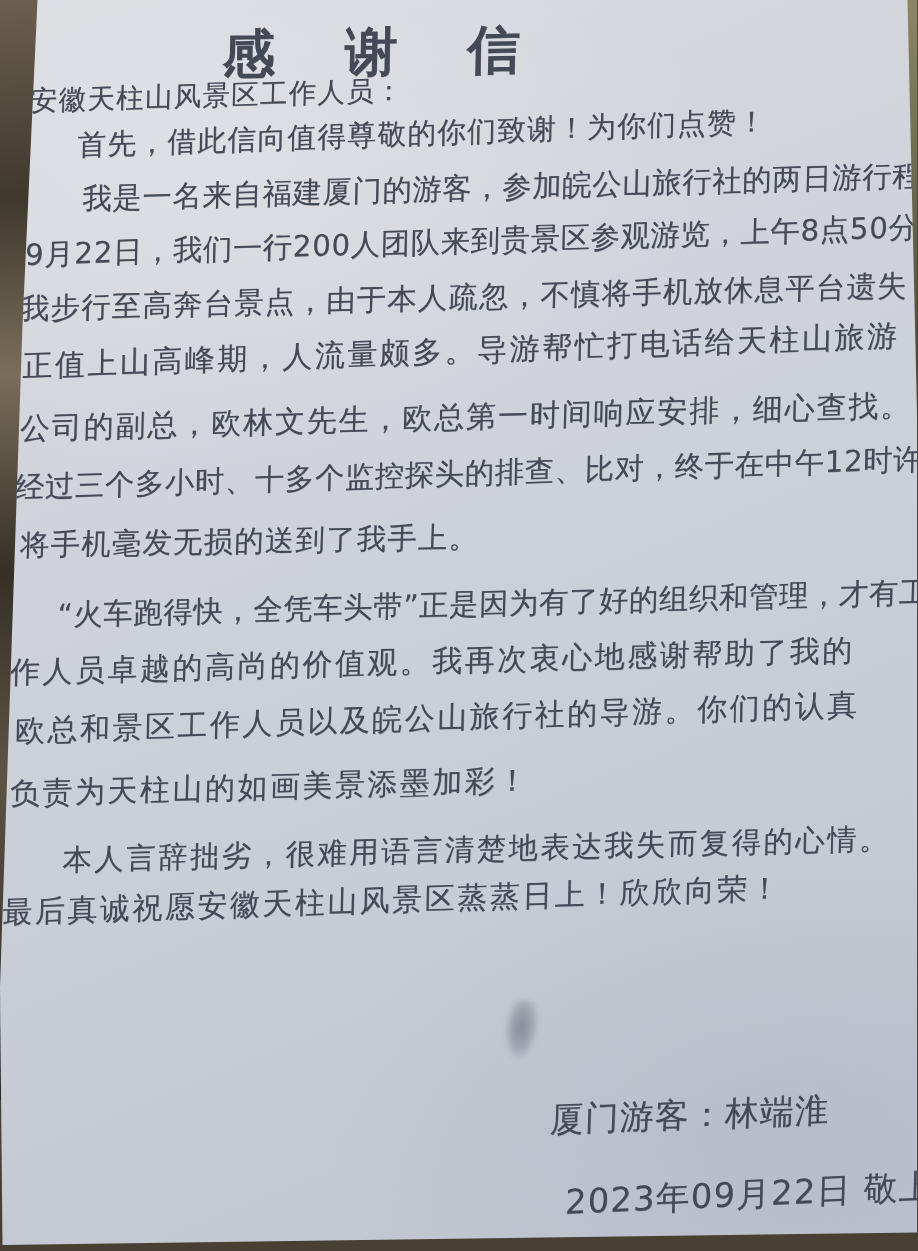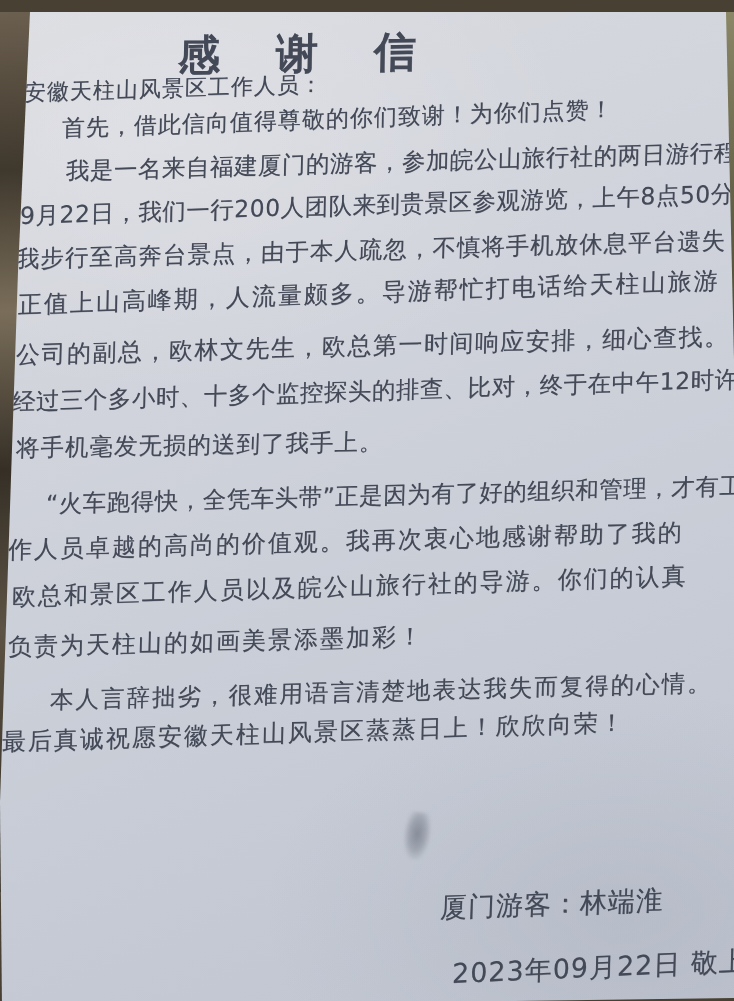--- a/index.html
+++ b/index.html
@@ -2,21 +2,21 @@
 <html><head>
 <meta charset="utf-8">
 <style>
   html, body {
     margin: 0; padding: 0;
     width: 734px; height: 1001px;
     overflow: hidden;
     font-family: "DejaVu Sans", sans-serif;
     background: #474033;
   }
-  .scene { position: relative; width: 734px; height: 821px; margin-top: 12px; }
+  .scene { position: relative; width: 734px; height: 821px; }
 
   
   .bg-left {
     position: absolute; left: 0; top: 0; width: 42px; height: 880px;
     background: linear-gradient(178deg,
       #6b5f4f 0%, #3f382d 18%, #7a6e5a 34%, #352f26 52%,
       #5d5344 70%, #2e2920 100%);
   }
   .bg-right {
     position: absolute; right: 0; top: 0; width: 12px; height: 370px;

